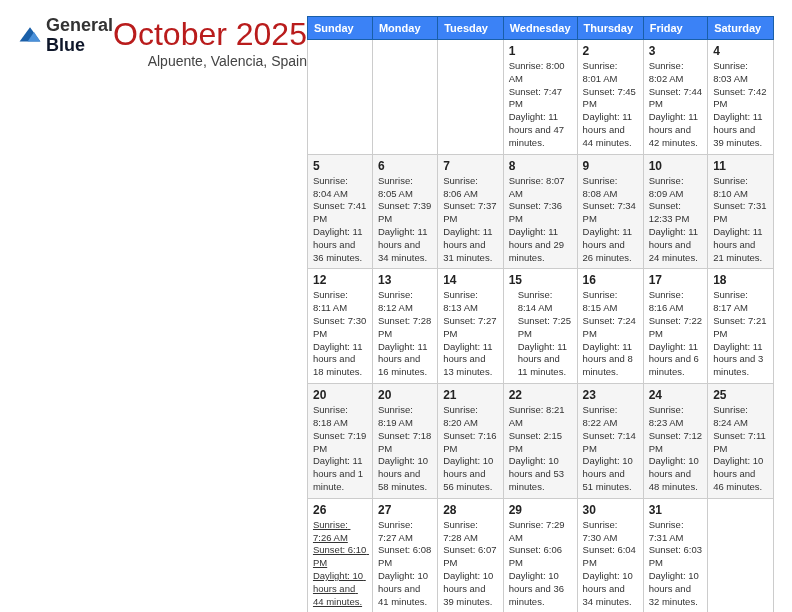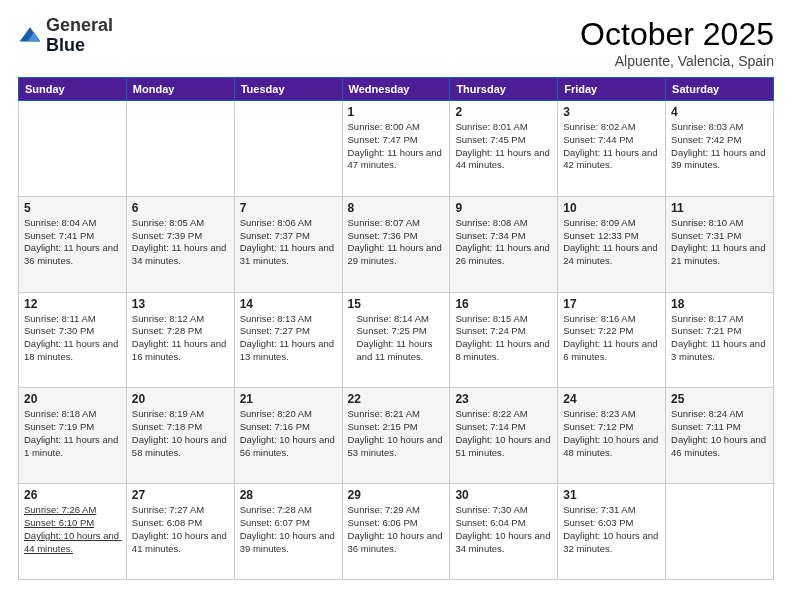--- a/index.html
+++ b/index.html
@@ -8,21 +8,21 @@
       background: #fff;
       width: 792px;
       height: 612px;
       overflow: hidden;
     }
     .page {
       width: 792px;
       height: 596px;
       padding: 16px 18px;
       display: flex;
-      flex-direction: column;
+      flex-direction: row;
     }
     .header {
       display: flex;
       justify-content: space-between;
       align-items: flex-start;
       margin-bottom: 8px;
     }
     .logo {
       display: flex;
       align-items: center;
@@ -46,22 +46,21 @@
     .logo-icon {
       width: 24px;
       height: 24px;
     }
     .title-section {
       text-align: right;
     }
     .month-title {
       font-size: 32px;
       font-weight: normal;
-      color: #000000;
-      margin-left: 14px;
+      color: #b91c1c;
     }
     .location {
       font-size: 14px;
       color: #444;
     }
     .calendar {
       flex: 1;
       border-collapse: collapse;
       width: 100%;
       font-size: 9.5px;
@@ -95,21 +94,21 @@
     .empty-cell {
       background: #f9f9f9;
     }
     tr:nth-child(odd) td {
       background: #fff;
     }
     tr:nth-child(even) td {
       background: #f5f5f5;
     }
     .calendar thead tr th {
-      background: #4c1d95;
+      background: #3b82f6;
     }
   </style>
 </head>
 <body>
 
 <div class="page">
   <div class="header">
     <div class="logo">
       <svg class="logo-icon" viewBox="0 0 30 30">
         <polygon points="15,4 28,22 2,22" fill="#1a5fa8"></polygon>

